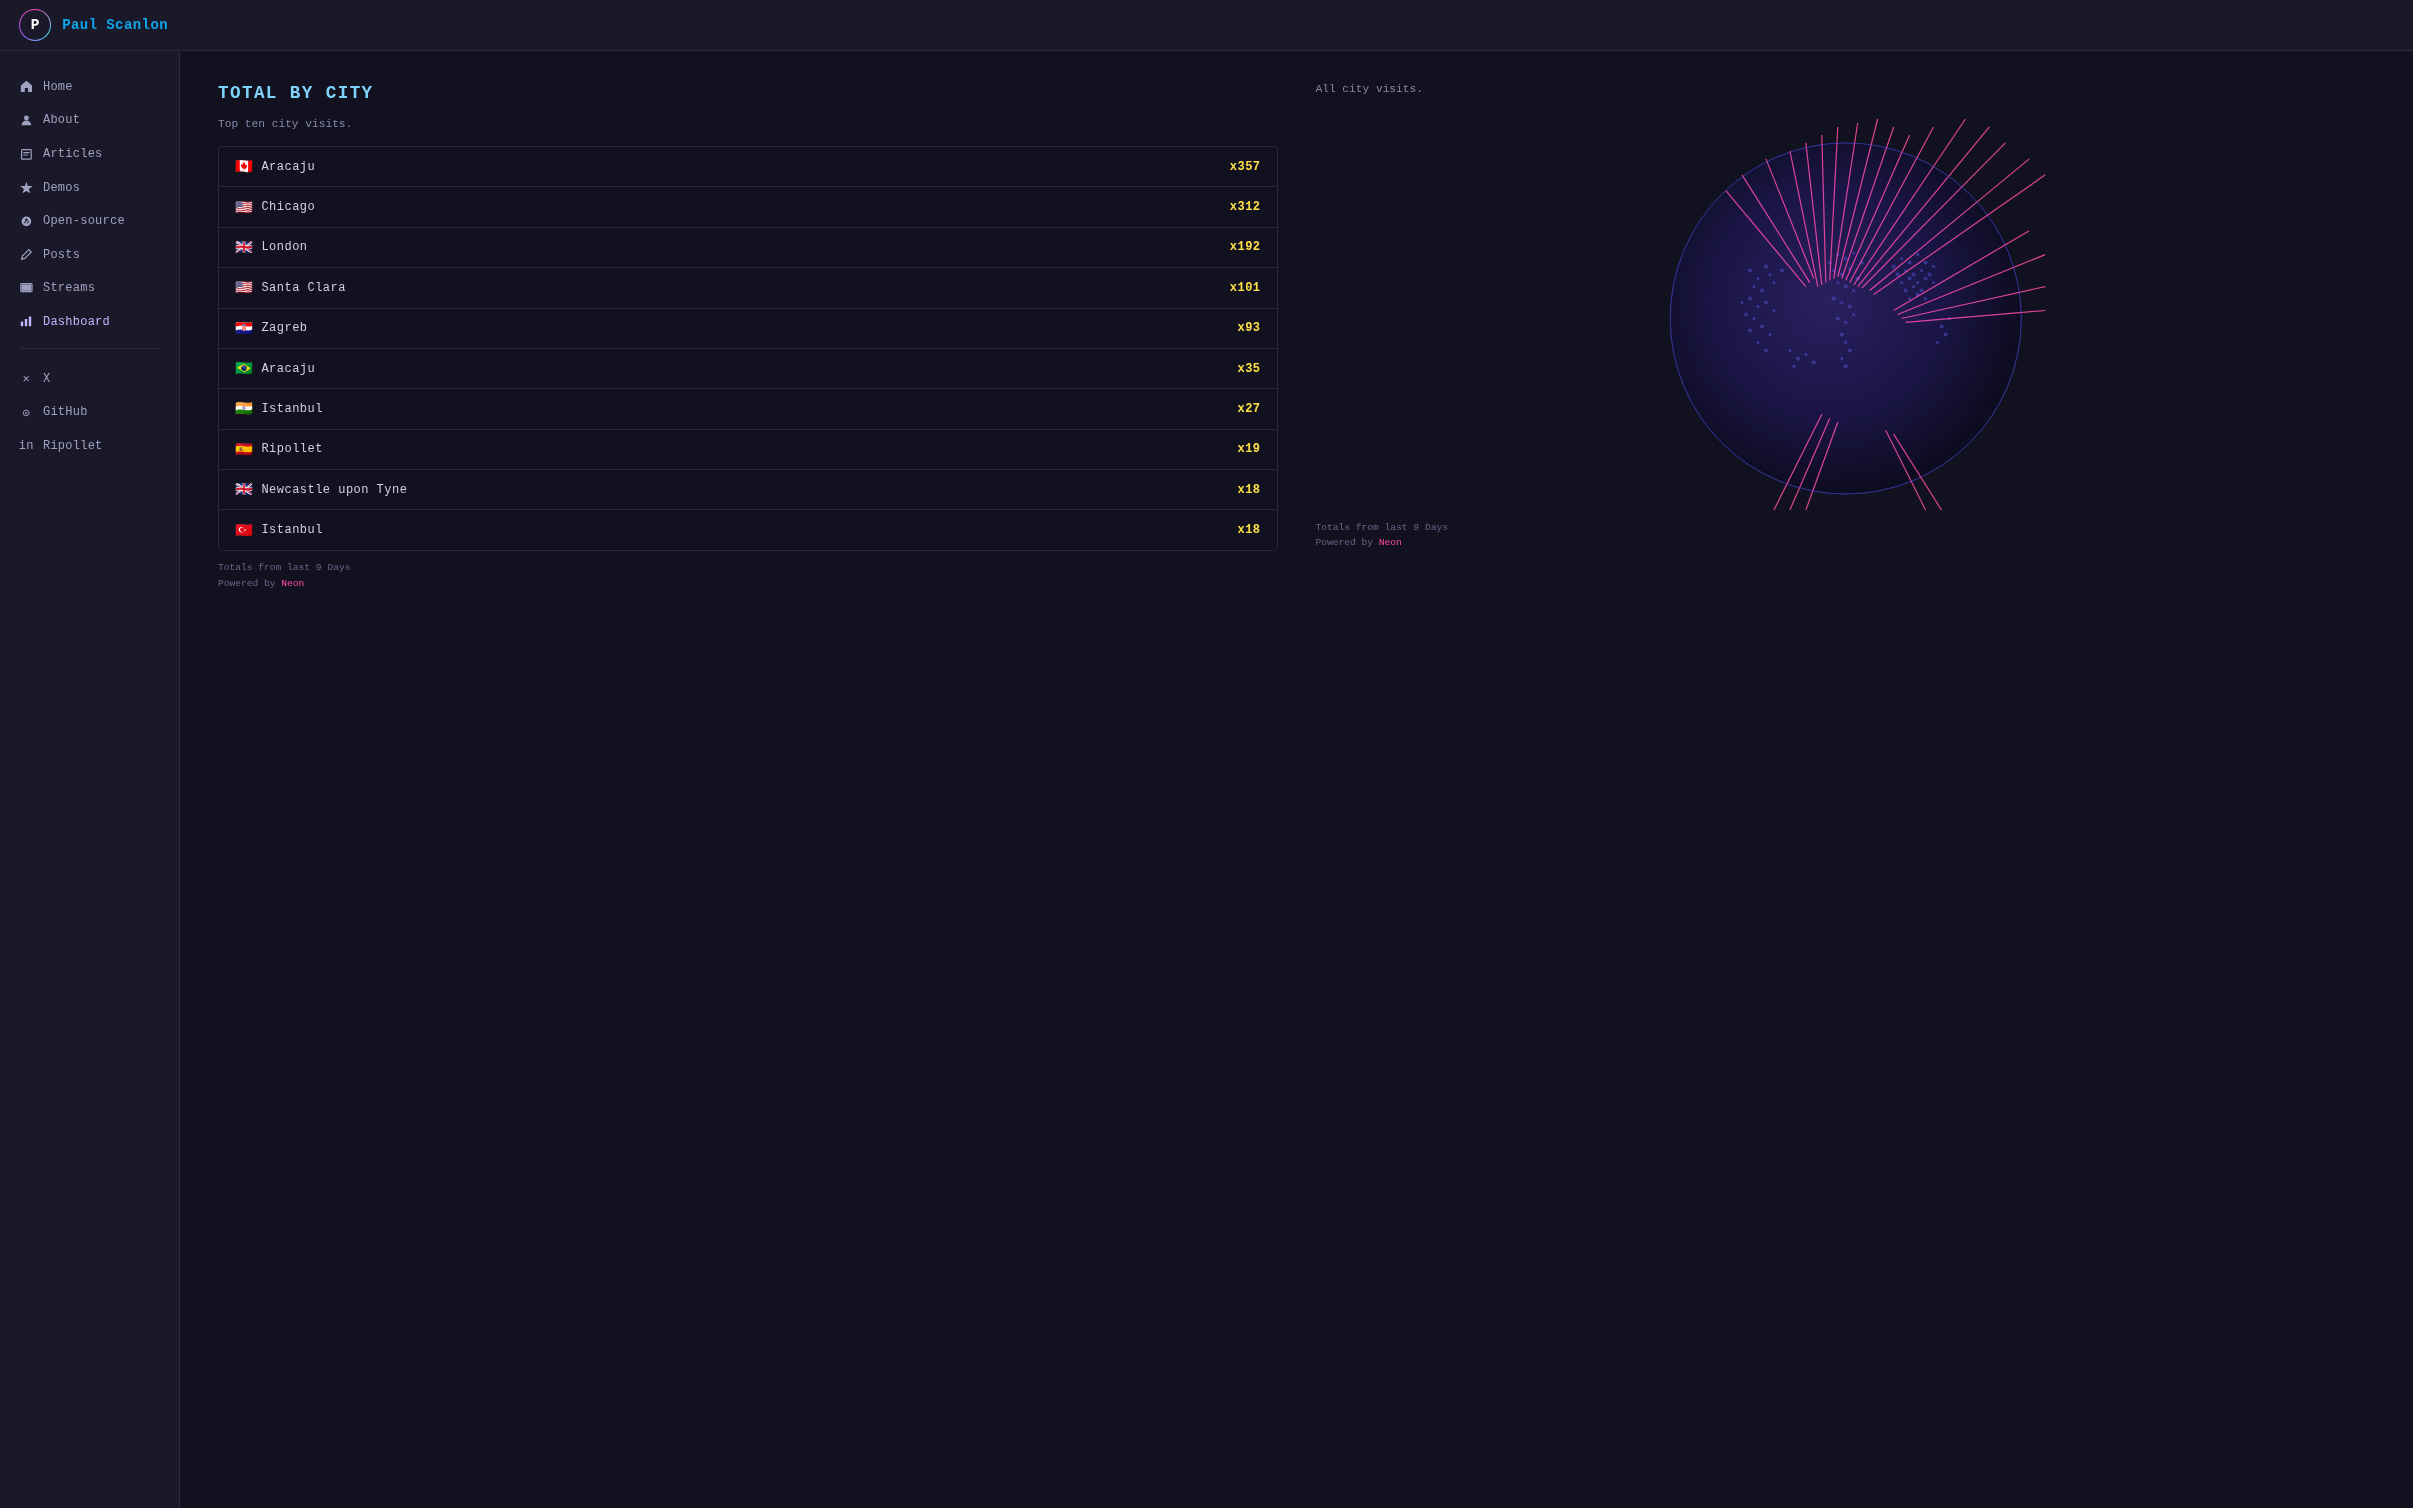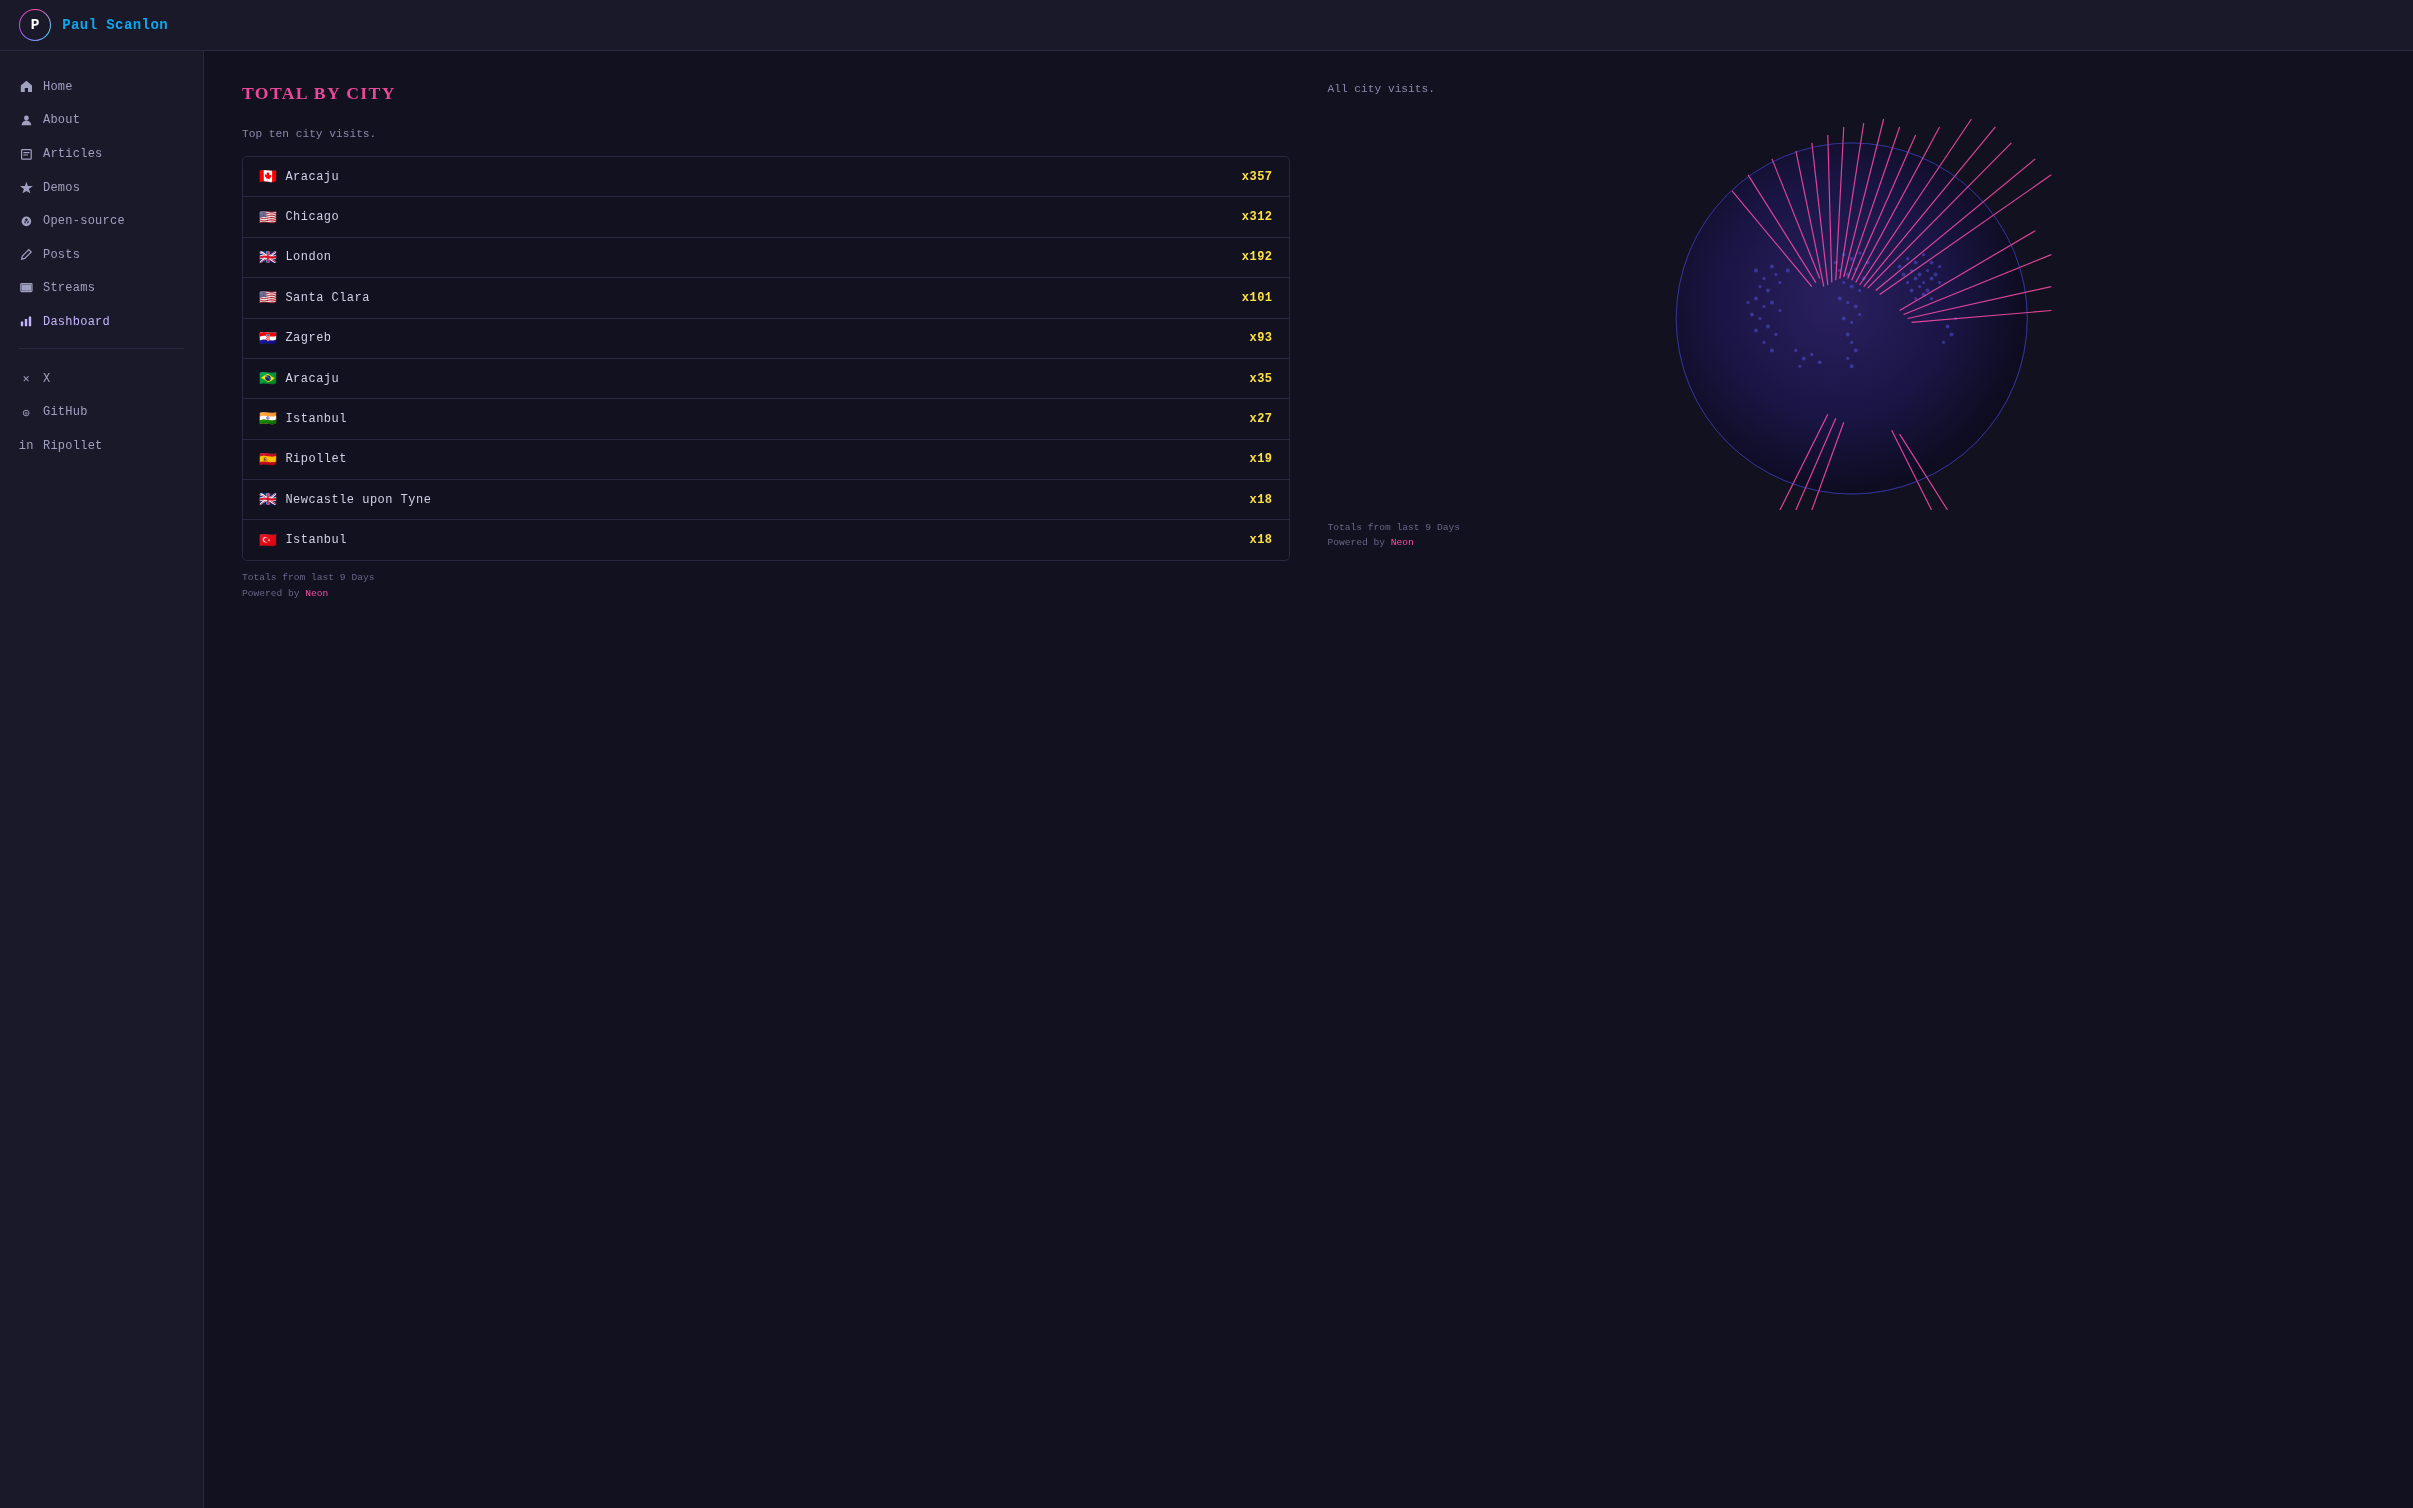--- a/index.html
+++ b/index.html
@@ -45,21 +45,21 @@
     }
 
     
     .layout {
       display: flex;
       flex: 1;
     }
 
     
     .sidebar {
-      width: 204px;
+      width: 180px;
       background-color: #1a1929;
       border-right: 0.8px solid #2a2840;
       padding: 19px 0;
       display: flex;
       flex-direction: column;
       flex-shrink: 0;
     }
     .nav-section {
       flex: 1;
     }
@@ -103,24 +103,24 @@
     .content-grid {
       display: grid;
       grid-template-columns: 1fr 1fr;
       gap: 38px;
     }
 
     
     .panel-title {
       font-size: 17.6px;
       font-weight: bold;
-      color: #ec4899;
+      color: #7dd3fc;
       letter-spacing: 0.08em;
-      margin-bottom: 24px;
-      font-family: Liberation Serif, serif;
+      margin-bottom: 15px;
+      font-family: Liberation Mono, monospace;
     }
     .panel-subtitle {
       font-size: 11.2px;
       color: #8888aa;
       margin-bottom: 16px;
     }
 
     
     .city-table {
       border: 0.8px solid #2a2840;

